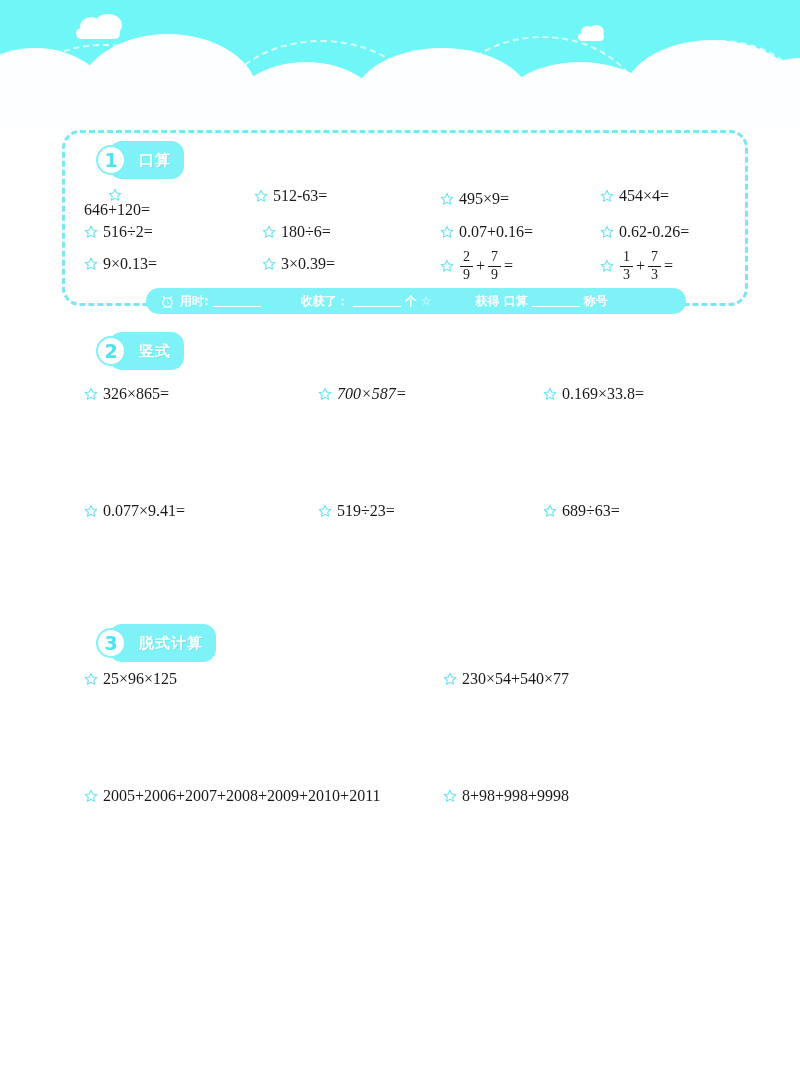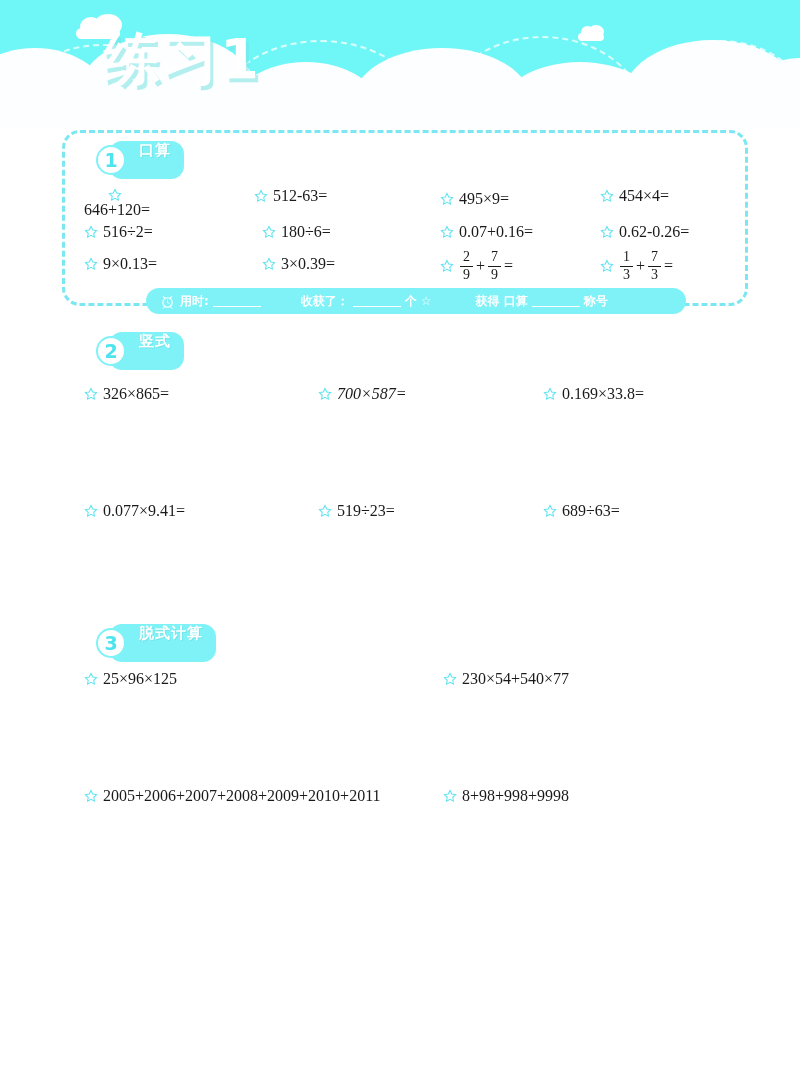--- a/index.html
+++ b/index.html
@@ -102,21 +102,21 @@
     position: absolute;
     display: flex;
     align-items: center;
     height: 30px;
   }
   .sec-pill {
     height: 38px;
     background: #7ef2f7;
     border-radius: 13px;
     display: flex;
-    align-items: flex-start;
+    align-items: center;
     padding: 0 13px 0 30px;
     margin-left: 13px;
   }
   .sec-label {
     font-family: "DejaVu Sans", sans-serif;
     font-size: 15px;
     font-weight: bold;
     color: #ffffff;
     letter-spacing: 1px;
     white-space: nowrap;
@@ -221,21 +221,20 @@
     <div class="scallop s1"></div>
     <div class="scallop s2"></div>
     <div class="scallop s3"></div>
     <div class="scallop s4"></div>
     <div class="scallop s5"></div>
     <div class="scallop s6"></div>
     <div class="scallop s7"></div>
     <div class="scallop-base"></div>
   </div>
 
-  <div class="banner-title">练习1</div>
 </div>
 
 <div class="dashbox"></div>
 
 <div class="sec-head" style="left:96px; top:145px;">
   <div class="sec-num">1</div>
   <div class="sec-pill">
     <span class="sec-label">口算</span>
   </div>
 </div>

